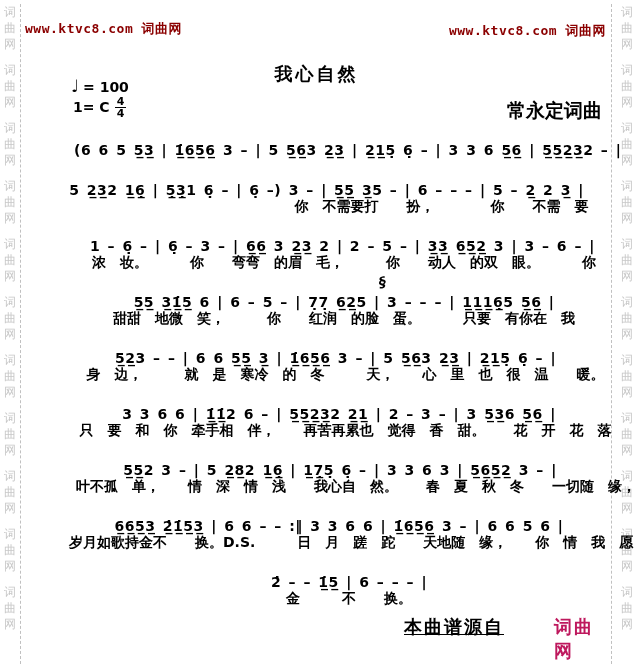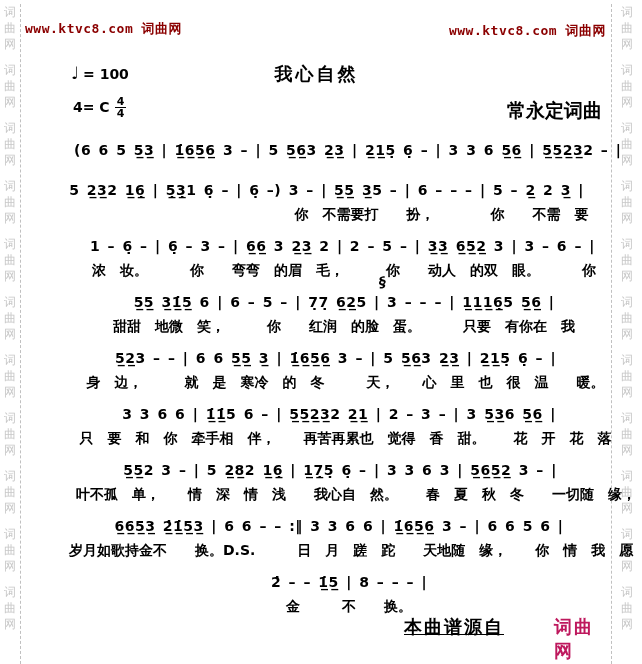--- a/index.html
+++ b/index.html
@@ -10,34 +10,34 @@
           text-align:center;overflow:hidden;}
   .wm-left{left:0;width:20px;border-right:1px dashed #c0c0c0;}
   .wm-right{right:0;width:30px;border-left:1px dashed #c0c0c0;}
   .wm-group{margin-bottom:10px;}
   
   .content{position:absolute;left:21px;top:0;width:591px;height:664px;}
   .hdr{position:absolute;font-family:"DejaVu Sans Mono",monospace;font-size:13px;
        font-weight:bold;letter-spacing:.5px;text-decoration:none;}
   .hdr-left{left:4px;top:20px;}
   .hdr-right{right:6px;top:22px;}
-  .tempo{position:absolute;left:50px;top:63px;font-size:14px;font-weight:bold;}
+  .tempo{position:absolute;left:50px;top:76px;font-size:14px;font-weight:bold;}
   .tempo .note-glyph{font-size:17px;margin-right:4px;}
   .title{position:absolute;left:0;top:62px;width:100%;text-align:center;
          font-size:18px;font-weight:bold;letter-spacing:3px;}
   .keysig{position:absolute;left:52px;top:96px;font-size:14px;font-weight:bold;}
   .frac{display:inline-block;vertical-align:middle;text-align:center;
         font-size:11px;line-height:11px;margin-left:5px;font-weight:bold;}
   .frac .top{display:block;border-bottom:1px solid #000;padding:0 2px;}
   .frac .bot{display:block;padding:0 2px;}
   .composer{position:absolute;left:486px;top:98px;font-size:19px;font-weight:bold;}
   .system{position:absolute;left:0;width:100%;text-align:center;}
   .notes{font-size:14px;font-weight:bold;letter-spacing:.5px;word-spacing:2px;
          white-space:pre;}
-  .lyrics{font-size:14px;font-weight:bold;margin-top:8px;white-space:pre;}
+  .lyrics{font-size:14px;font-weight:bold;white-space:pre;}
   .segno{position:absolute;left:358px;top:36px;font-size:14px;font-style:italic;
          font-weight:bold;transform:rotate(-12deg);}
   .f-src{position:absolute;left:383px;top:615px;font-size:18px;font-weight:bold;
          letter-spacing:2px;text-decoration:underline;}
   .f-brand{position:absolute;left:533px;top:615px;font-size:18px;font-weight:bold;
            letter-spacing:2px;text-decoration:none;}
 </style>
 </head>
 <body>
 
@@ -160,21 +160,21 @@
 
   <div class="content">
 
     <a class="hdr hdr-left" href="#" style="color: rgb(139, 0, 0);">www.ktvc8.com 词曲网</a>
     <a class="hdr hdr-right" href="#" style="color: rgb(139, 0, 0);">www.ktvc8.com 词曲网</a>
 
     <div class="tempo"><span class="note-glyph">♩</span><span>= 100</span></div>
 
     <div class="title">我心自然</div>
 
-    <div class="keysig"><span>4= C</span><span class="frac"><span class="top">4</span><span class="bot">4</span></span></div>
+    <div class="keysig"><span>1= C</span><span class="frac"><span class="top">4</span><span class="bot">4</span></span></div>
 
     <div class="composer">常永定词曲</div>
 
     <div class="system" style="top:142px">
       <div class="notes" style="padding-left:53px">(6 6 5 5̲3̲ | 1̲̇6̲5̲6̲ 3 – | 5 5̲6̲3 2̲3̲ | 2̲1̲5̣ 6̣ – | 3 3 6 5̲6̲ | 5̲5̲2̲3̲2 – |</div>
     </div>
 
     <div class="system" style="top:182px">
       <div class="notes" style="padding-left:20px">5 2̲3̲2 1̲6̣̲ | 5̣̲3̣̲1 6̣ – | 6̣ –) 3 – | 5̲5̲ 3̲5 – | 6 – – – | 5 – 2̲ 2 3̲ |</div>
       <div class="lyrics" style="padding-left:250px">你　不需要打　　扮，　　　　你　　不需　要</div>
@@ -190,36 +190,36 @@
       <div class="notes" style="padding-left:55px">5̲5̲ 3̲1̲̇5̲ 6 | 6 – 5 – | 7̣7̣ 6̲2̲5 | 3 – – – | 1̲1̲1̲6̣̲5 5̲6̲ |</div>
       <div class="lyrics" style="padding-left:55px">甜甜　地微　笑，　　　你　　红润　的脸　蛋。　　　只要　有你在　我</div>
     </div>
 
     <div class="system" style="top:350px">
       <div class="notes" style="padding-left:38px">5̲2̲3 – – | 6 6 5̲5̲ 3̲ | 1̲̇6̲5̲6̲ 3 – | 5 5̲6̲3 2̲3̲ | 2̲1̲5̣ 6̣ – |</div>
       <div class="lyrics" style="padding-left:58px">身　边，　　　就　是　寒冷　的　冬　　　天，　　心　里　也　很　温　　暖。</div>
     </div>
 
     <div class="system" style="top:406px">
-      <div class="notes" style="padding-left:45px">3 3 6 6 | 1̲̇1̲̇5 6 – | 5̲5̲2̲3̲2 2̲1̲ | 2 – 3 – | 3 5̲3̲6 5̲6̲ |</div>
+      <div class="notes" style="padding-left:45px">3 3 6 6 | 1̲̇1̲̇2 6 – | 5̲5̲2̲3̲2 2̲1̲ | 2 – 3 – | 3 5̲3̲6 5̲6̲ |</div>
       <div class="lyrics" style="padding-left:58px">只　要　和　你　牵手相　伴，　　再苦再累也　觉得　香　甜。　　花　开　花　落</div>
     </div>
 
     <div class="system" style="top:462px">
       <div class="notes" style="padding-left:47px">5̲5̲2 3 – | 5 2̲8̲2 1̲6̣̲ | 1̲7̣̲5̣ 6̣ – | 3 3 6 3 | 5̲6̲5̲2̲ 3 – |</div>
       <div class="lyrics" style="padding-left:55px">叶不孤　单，　　情　深　情　浅　　我心自　然。　　春　夏　秋　冬　　一切随　缘，</div>
     </div>
 
     <div class="system" style="top:518px">
       <div class="notes" style="padding-left:45px">6̲6̲5̲3̲ 2̲̇1̲̇5̲3̲ | 6 6 – – :‖ 3 3 6 6 | 1̲̇6̲5̲6̲ 3 – | 6 6 5 6 |</div>
       <div class="lyrics" style="padding-left:48px">岁月如歌持金不　　换。D.S.　　　日　月　蹉　跎　　天地随　缘，　　你　情　我　愿</div>
     </div>
 
     <div class="system" style="top:574px">
-      <div class="notes" style="padding-left:65px">2̇ – – 1̲̇5̲ | 8 – – – |</div>
+      <div class="notes" style="padding-left:65px">2̇ – – 1̲̇5̲ | 6 – – – |</div>
       <div class="lyrics" style="padding-left:65px">金　　　不　　换。</div>
     </div>
 
     <div class="f-src">本曲谱源自</div>
     <a class="f-brand" href="#" style="color: #be185d;">词曲网</a>
 
   </div>
 </div>
 
 </body></html>

